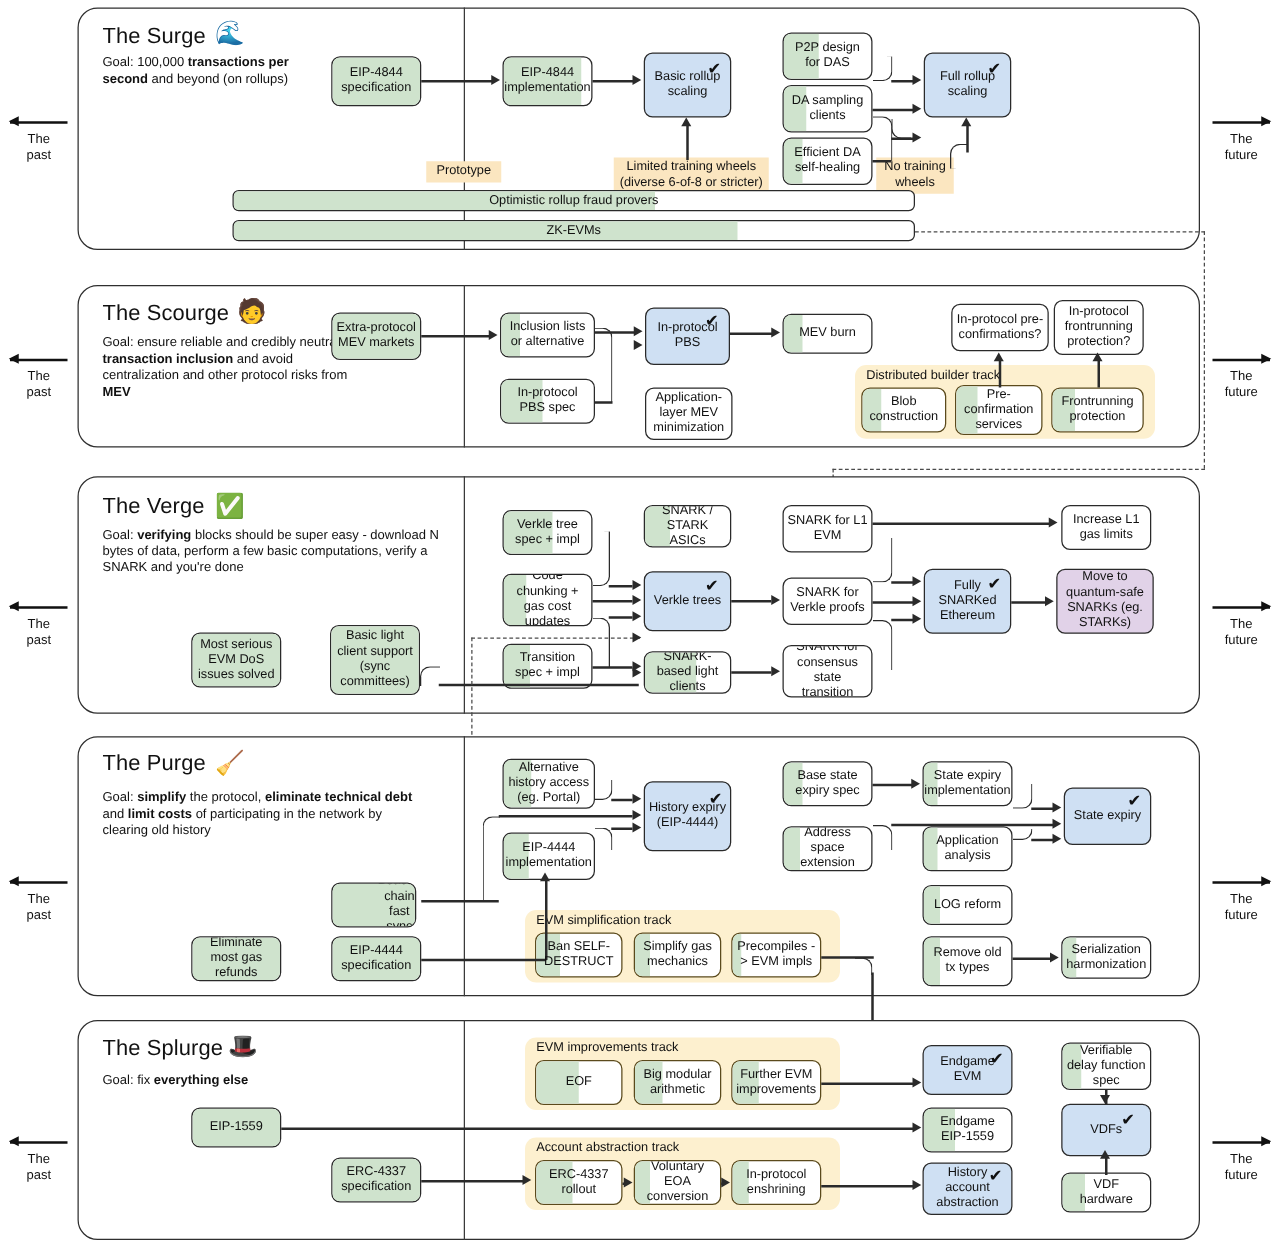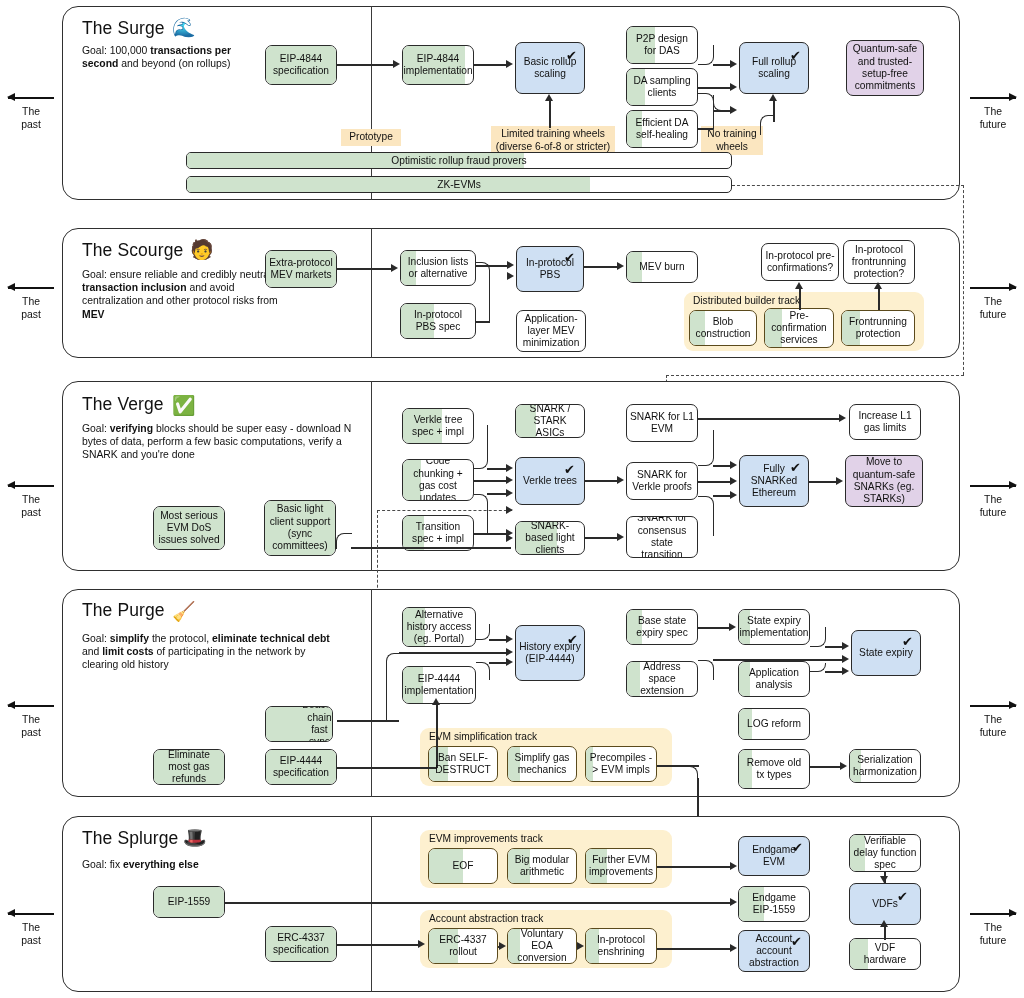--- a/index.html
+++ b/index.html
@@ -259,23 +259,20 @@
     <div class="fill" style="width: 25%;"></div>
     <span class="lbl">DA sampling clients</span>
   </div>
   <div class="node" style="left:626px;top:110px;width:72px;height:38px;">
     <div class="fill" style="width: 22%;"></div>
     <span class="lbl">Efficient DA self-healing</span>
   </div>
   <div class="node blue" style="left:739px;top:42px;width:70px;height:52px;">
     <span class="check" style="right:7px;top:6px;">✔</span>
     <span class="lbl">Full rollup scaling</span>
-  </div>
-  <div class="node purple" style="left:846px;top:40px;width:78px;height:56px;">
-    <span class="lbl">Quantum-safe and trusted-setup-free commitments</span>
   </div>
 
   <div class="milestone" style="left:341px;top:129px;width:60px;">Prototype</div>
   <div class="milestone" style="left:491px;top:126px;width:124px;">Limited training wheels (diverse 6-of-8 or stricter)</div>
   <div class="milestone" style="left:701px;top:126px;width:62px;">No training wheels</div>
 
   <div class="bar" style="left:186px;top:152px;width:546px;height:17px;">
     <div class="fill" style="width: 62%;"></div>
     <span class="lbl">Optimistic rollup fraud provers</span>
   </div>
@@ -640,21 +637,21 @@
   <div class="node blue" style="left:738px;top:836px;width:72px;height:40px;">
     <span class="check" style="right:6px;top:4px;">✔</span>
     <span class="lbl">Endgame EVM</span>
   </div>
   <div class="node" style="left:738px;top:886px;width:72px;height:36px;">
     <div class="fill" style="width: 35%;"></div>
     <span class="lbl">Endgame EIP-1559</span>
   </div>
   <div class="node blue" style="left:738px;top:930px;width:72px;height:42px;">
     <span class="check" style="right:7px;top:4px;">✔</span>
-    <span class="lbl">Account account abstraction</span>
+    <span class="lbl">History account abstraction</span>
   </div>
   <div class="node" style="left:849px;top:834px;width:72px;height:38px;text-align:center;">
     <div class="fill" style="width: 22%;"></div>
     <span class="lbl">Verifiable delay function spec</span>
   </div>
   <div class="node blue" style="left:849px;top:883px;width:72px;height:42px;">
     <span class="check" style="right:12px;top:6px;">✔</span>
     <span class="lbl">VDFs</span>
   </div>
   <div class="node" style="left:849px;top:938px;width:72px;height:32px;">

